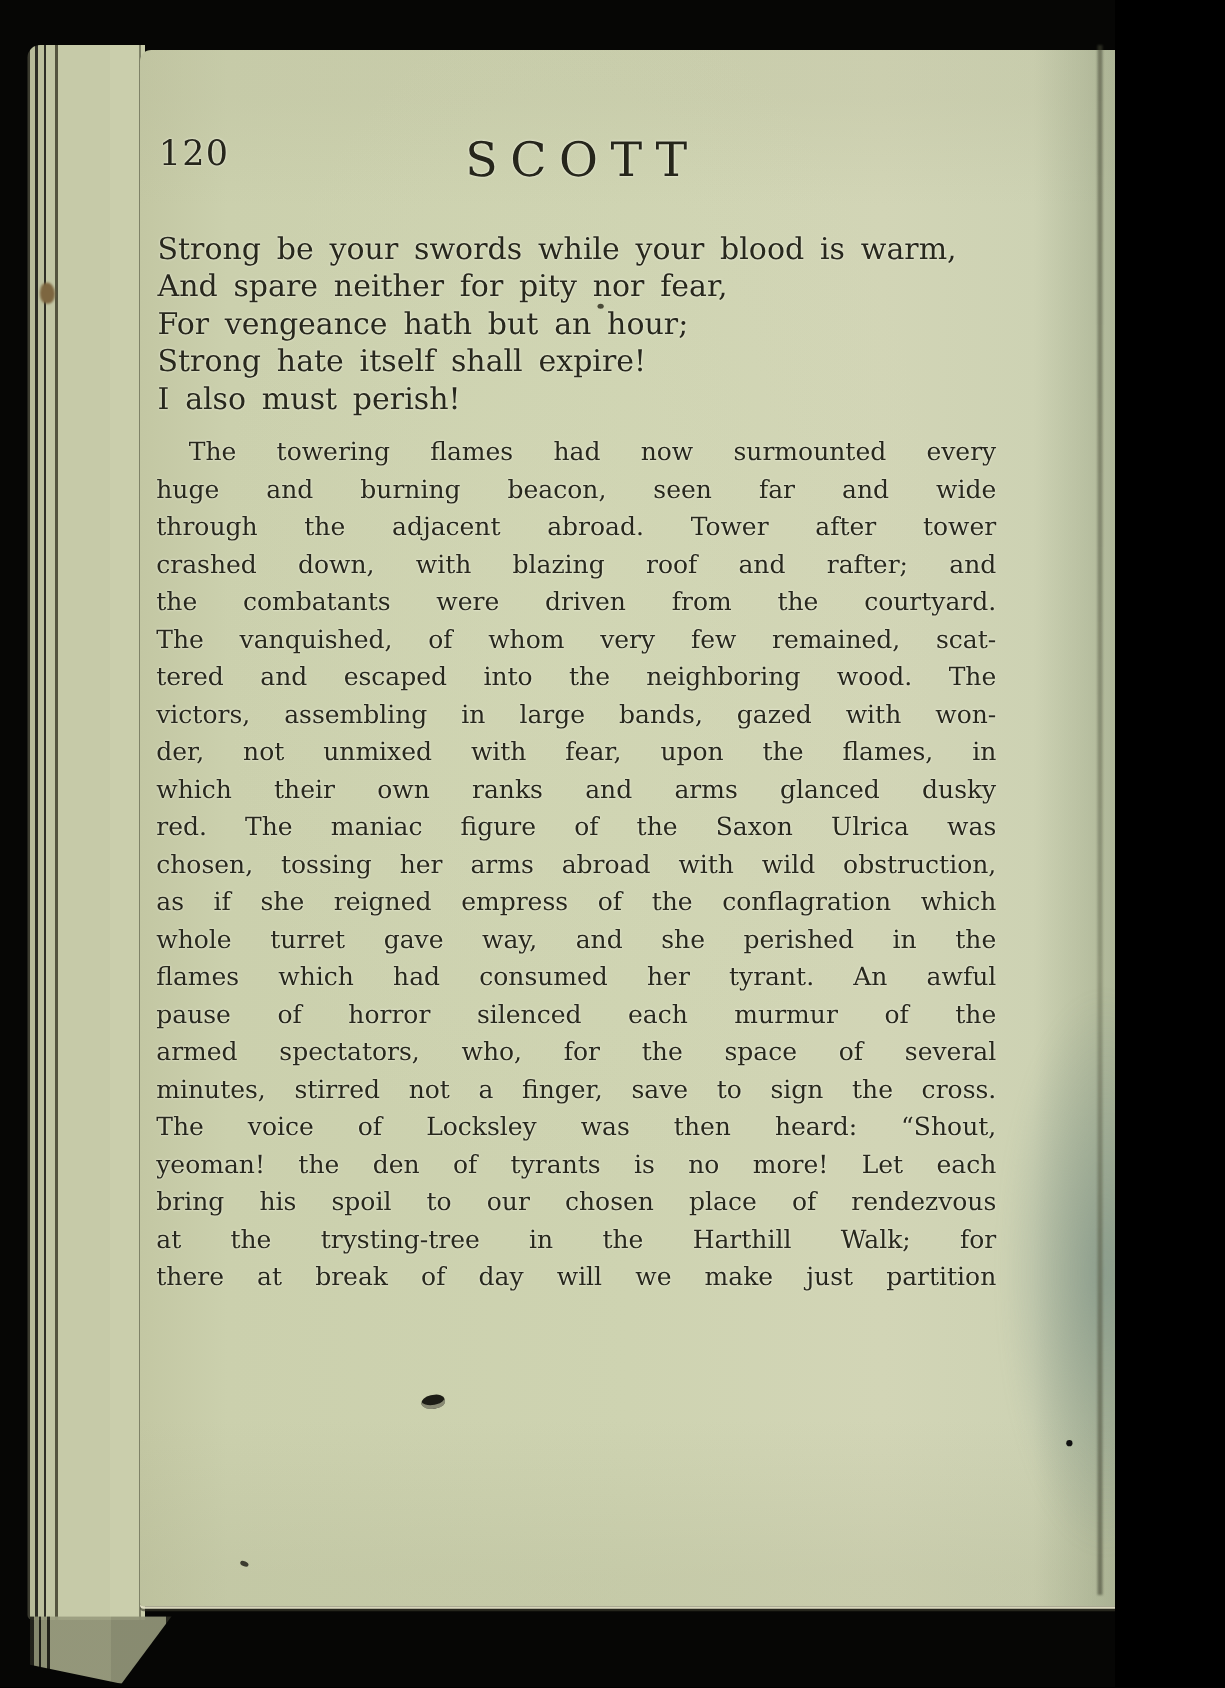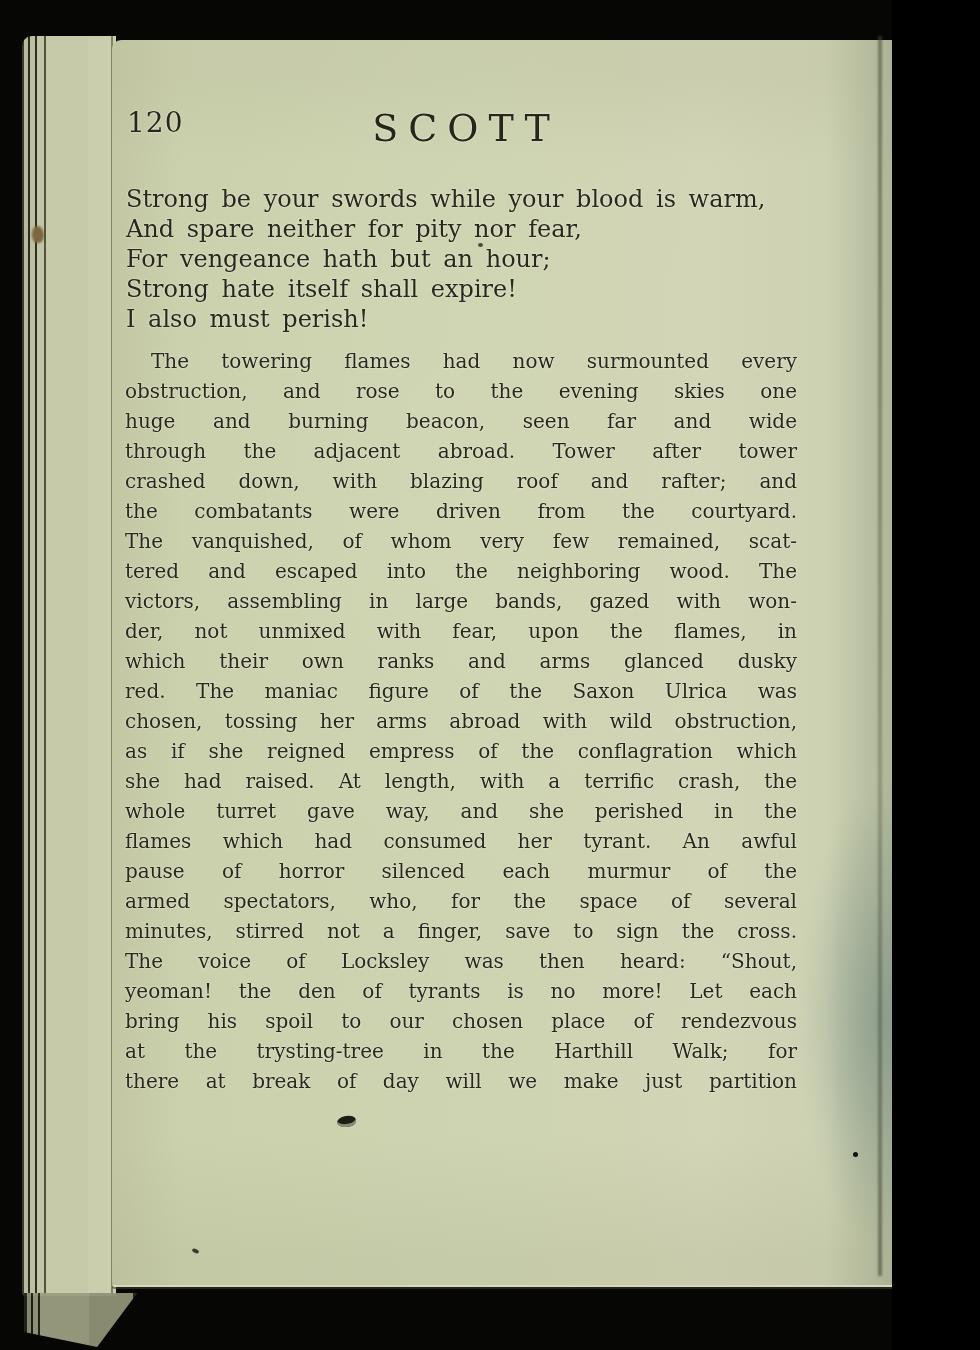--- a/index.html
+++ b/index.html
@@ -129,21 +129,20 @@
 
           <div>Strong hate itself shall expire!</div>
 
           <div>I also must perish!</div>
         </div>
 
       <div class="body-para">
 
           <div>The towering flames had now surmounted every</div>
 
-          <div>obstruction, and rose to the evening skies one</div>
 
           <div>huge and burning beacon, seen far and wide</div>
 
           <div>through the adjacent abroad.  Tower after tower</div>
 
           <div>crashed down, with blazing roof and rafter; and</div>
 
           <div>the combatants were driven from the courtyard.</div>
 
           <div>The vanquished, of whom very few remained, scat-</div>
@@ -156,21 +155,20 @@
 
           <div>which their own ranks and arms glanced dusky</div>
 
           <div>red.  The maniac figure of the Saxon Ulrica was</div>
 
 
           <div>chosen, tossing her arms abroad with wild obstruction,</div>
 
           <div>as if she reigned empress of the conflagration which</div>
 
-          <div>she had raised.  At length, with a terrific crash, the</div>
 
           <div>whole turret gave way, and she perished in the</div>
 
           <div>flames which had consumed her tyrant.  An awful</div>
 
           <div>pause of horror silenced each murmur of the</div>
 
           <div>armed spectators, who, for the space of several</div>
 
           <div>minutes, stirred not a finger, save to sign the cross.</div>

